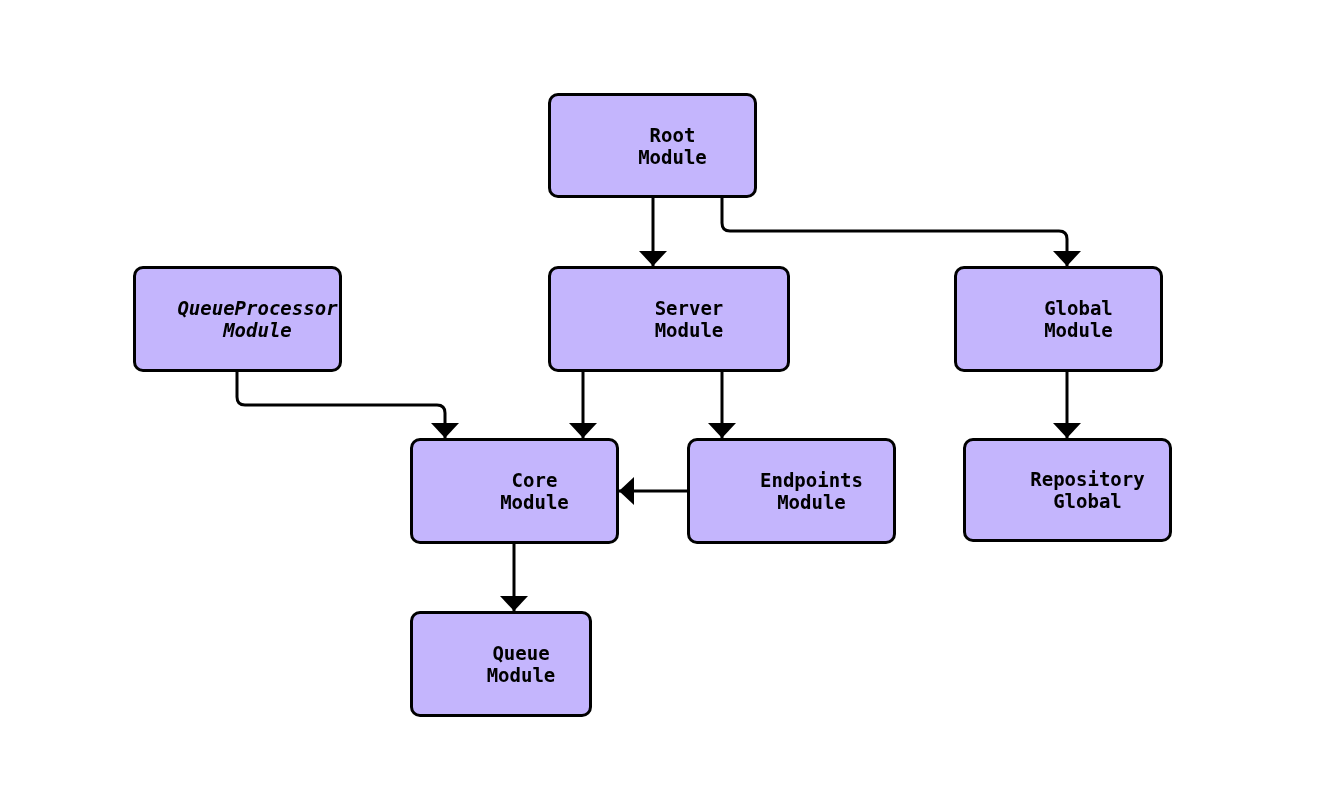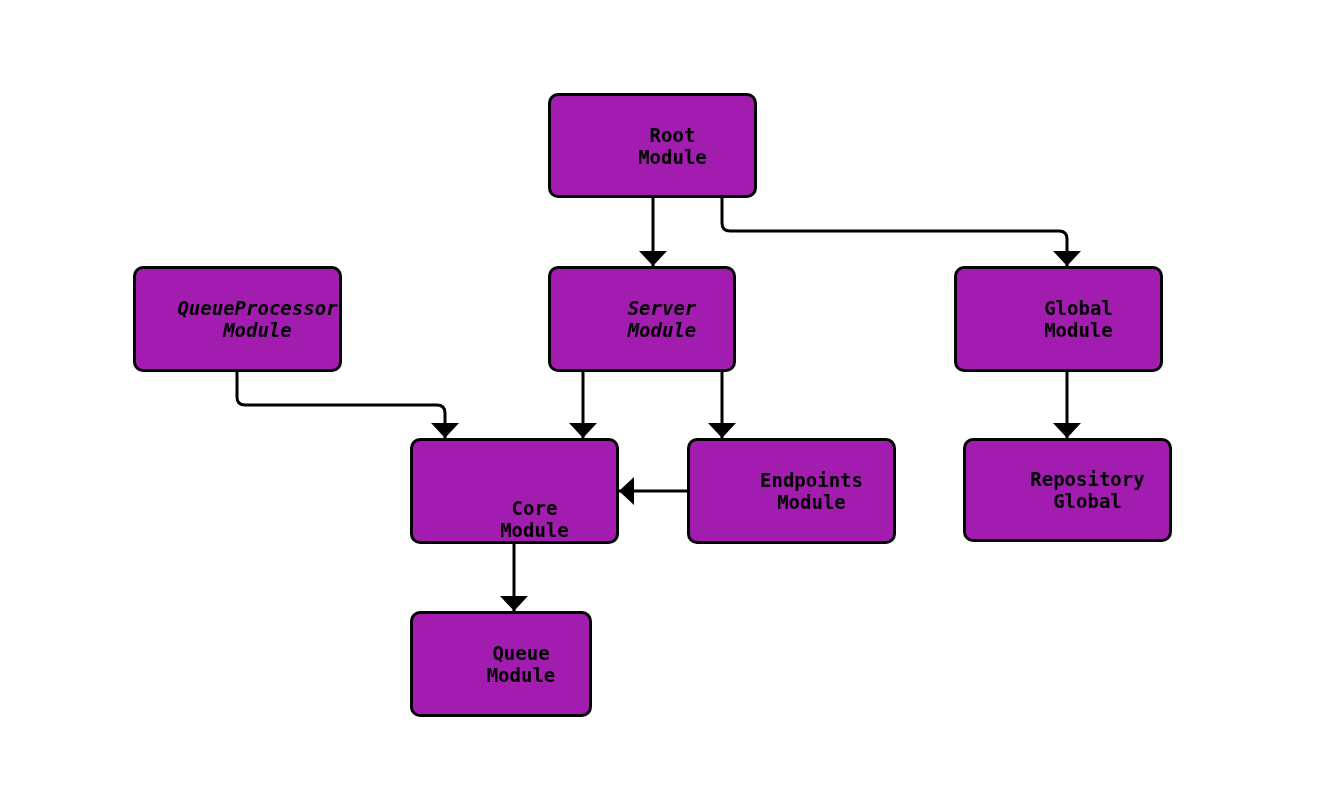--- a/index.html
+++ b/index.html
@@ -29,21 +29,21 @@
   }
   #edges marker path {
     fill: #000000;
     stroke: none;
   }
   .node {
     position: absolute;
     box-sizing: border-box;
     border: 3px solid #000000;
     border-radius: 10px;
-    background: #a21caf;
+    background: #c4b5fd;
     display: flex;
     align-items: center;
     justify-content: center;
     padding-left: 40px;
   }
   .node .label {
     white-space: pre-line;
     text-align: center;
     font-weight: bold;
     font-size: 19px;
@@ -73,29 +73,29 @@
     </svg>
 
   <div class="node" style="left: 548px; top: 93px; width: 209px; height: 105px;">
     <span class="label">Root
 Module</span>
   </div>
   <div class="node" style="left: 133px; top: 266px; width: 209px; height: 106px; font-style: italic;">
     <span class="label">QueueProcessor
 Module</span>
   </div>
-  <div class="node" style="left: 548px; top: 266px; width: 188px; height: 106px; font-style: italic;">
+  <div class="node" style="left: 548px; top: 266px; width: 242px; height: 106px;">
     <span class="label">Server
 Module</span>
   </div>
   <div class="node" style="left: 954px; top: 266px; width: 209px; height: 106px;">
     <span class="label">Global
 Module</span>
   </div>
-  <div class="node" style="left: 410px; top: 438px; width: 209px; height: 106px; align-items: flex-end;">
+  <div class="node" style="left: 410px; top: 438px; width: 209px; height: 106px;">
     <span class="label">Core
 Module</span>
   </div>
   <div class="node" style="left: 687px; top: 438px; width: 209px; height: 106px;">
     <span class="label">Endpoints
 Module</span>
   </div>
   <div class="node" style="left: 963px; top: 438px; width: 209px; height: 104px;">
     <span class="label">Repository
 Global</span>

